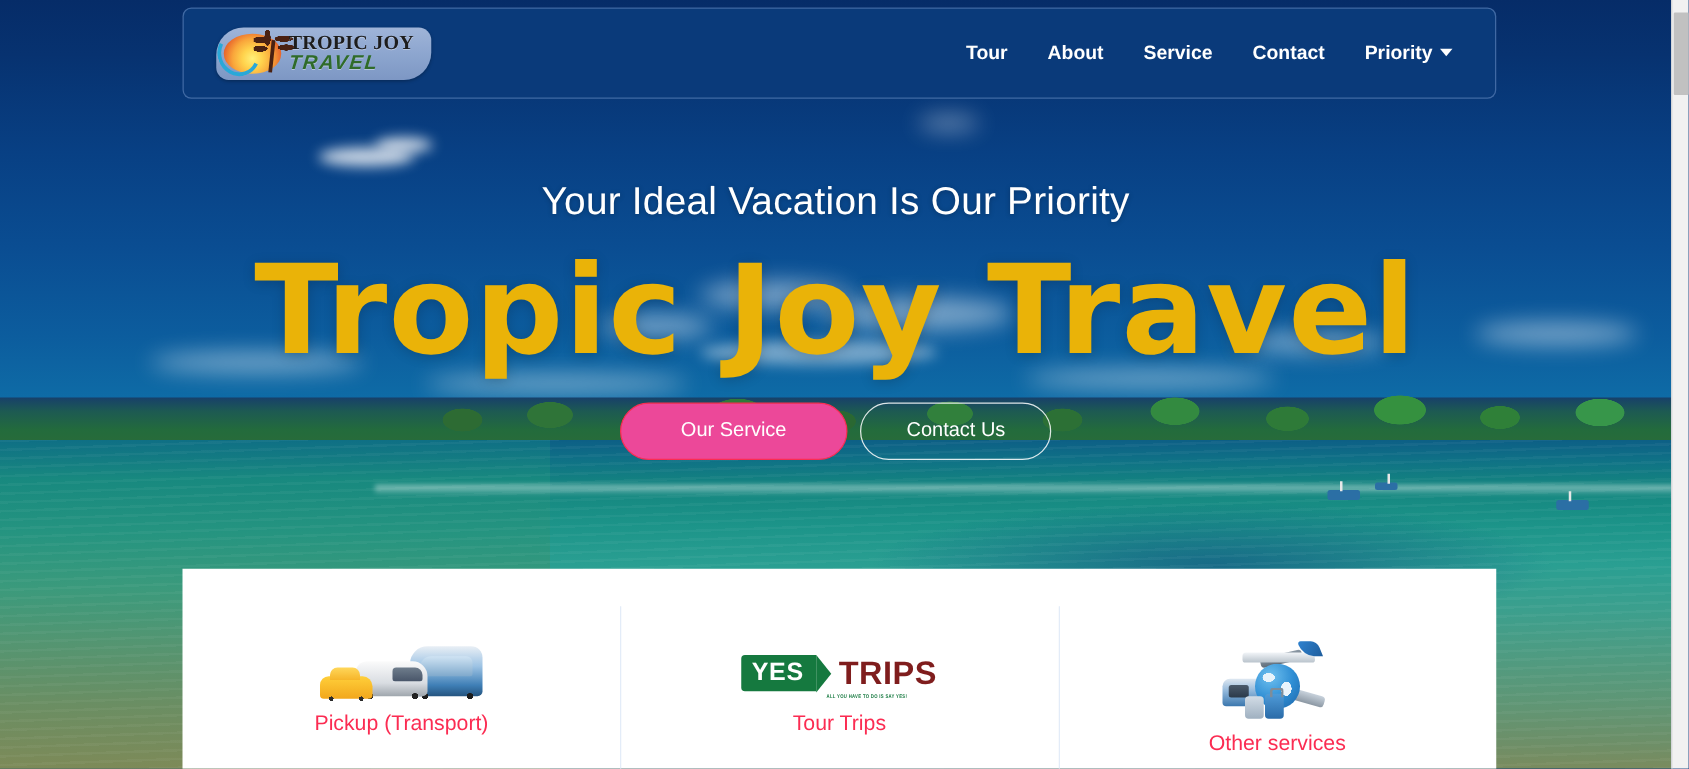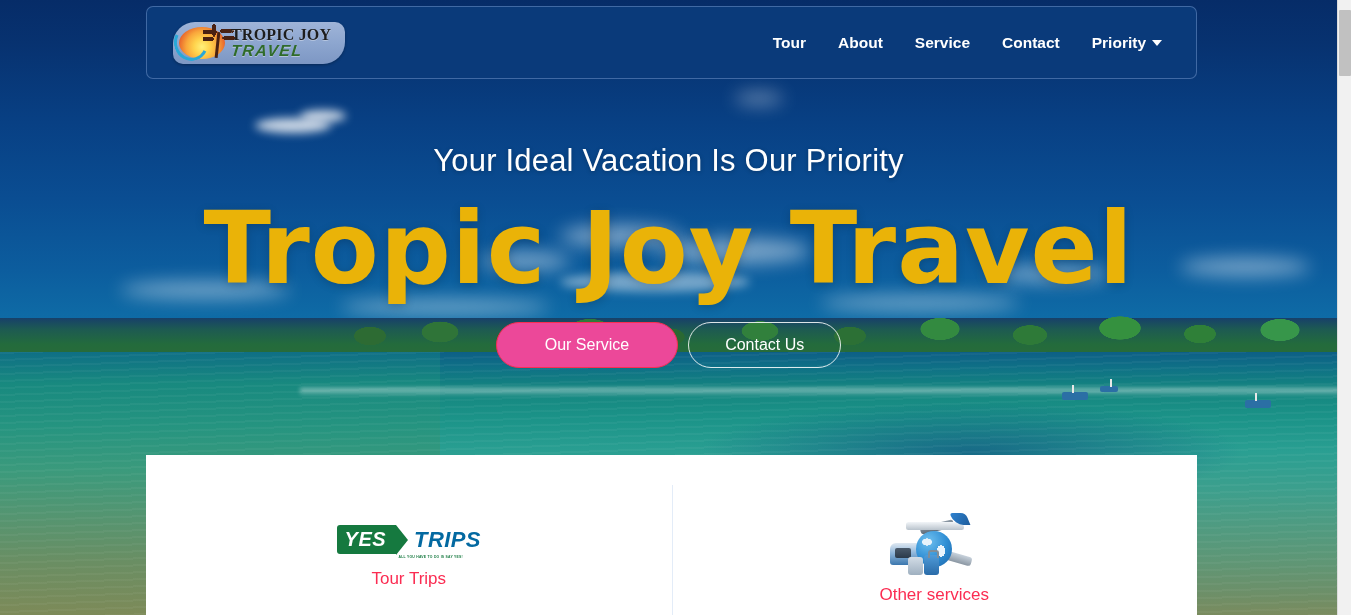--- a/index.html
+++ b/index.html
@@ -327,40 +327,40 @@
   }
   .bus::after {
     content:""; position:absolute; left:6px; bottom:-4px;
     width:48px; height:8px;
     background:radial-gradient(circle 4px at 6px 4px,#1d1d1d 0 62%,transparent 64%),
                radial-gradient(circle 4px at 42px 4px,#1d1d1d 0 62%,transparent 64%);
   }
 
   
   .yestrips { display:flex; flex-direction:column; align-items:center; }
-  .yt-row { display:flex; align-items:center;font-style:italic; }
+  .yt-row { display:flex; align-items:center; }
   .yt-tag {
     position:relative;
     background:#15793f;
     color:#ffffff;
     font-weight:bold; font-size:20px; letter-spacing:.5px;
     padding:3px 10px 3px 8px;
     border-radius:3px 0 0 3px;
   }
   .yt-tag::after {
     content:""; position:absolute; right:-12px; top:0;
     width:0; height:0;
     border-top:15px solid transparent;
     border-bottom:15px solid transparent;
     border-left:12px solid #15793f;
   }
   .yt-word {
     margin-left:18px;
-    color:#0369a1;
-    font-weight:bold; font-size:22px; letter-spacing:.4px;
+    color:#7f1d1d;
+    font-weight:bold; font-size:26px; letter-spacing:.4px;
   }
   .yt-sub {
     margin-top:1px; margin-left:44px;
     color:#15793f;
     font-size:3.4px; font-weight:bold; letter-spacing:.25px;
     transform:scaleY(1.25);
   }
 
   
   .travel-ic { position:relative; width:96px; height:64px; }
@@ -510,20 +510,30 @@
     <div class="hero-tagline">Your Ideal Vacation Is Our Priority</div>
     <div class="hero-title">Tropic Joy Travel</div>
     <div class="hero-buttons">
       <a class="btn btn-primary" href="#">Our Service</a>
       <a class="btn btn-outline" href="#">Contact Us</a>
     </div>
   </div>
 
   <div class="panel">
 
+    <div class="service-card card-1">
+      <div class="card-icon">
+        <div class="veh">
+          <div class="bus"></div>
+          <div class="van"></div>
+          <div class="taxi"></div>
+        </div>
+      </div>
+      <div class="card-label">Pickup (Transport)</div>
+    </div>
 
     <div class="service-card card-2">
       <div class="card-icon">
         <div class="yestrips">
           <div class="yt-row">
             <span class="yt-tag">YES</span>
             <span class="yt-word">TRIPS</span>
           </div>
           <div class="yt-sub">ALL YOU HAVE TO DO IS SAY YES!</div>
         </div>

